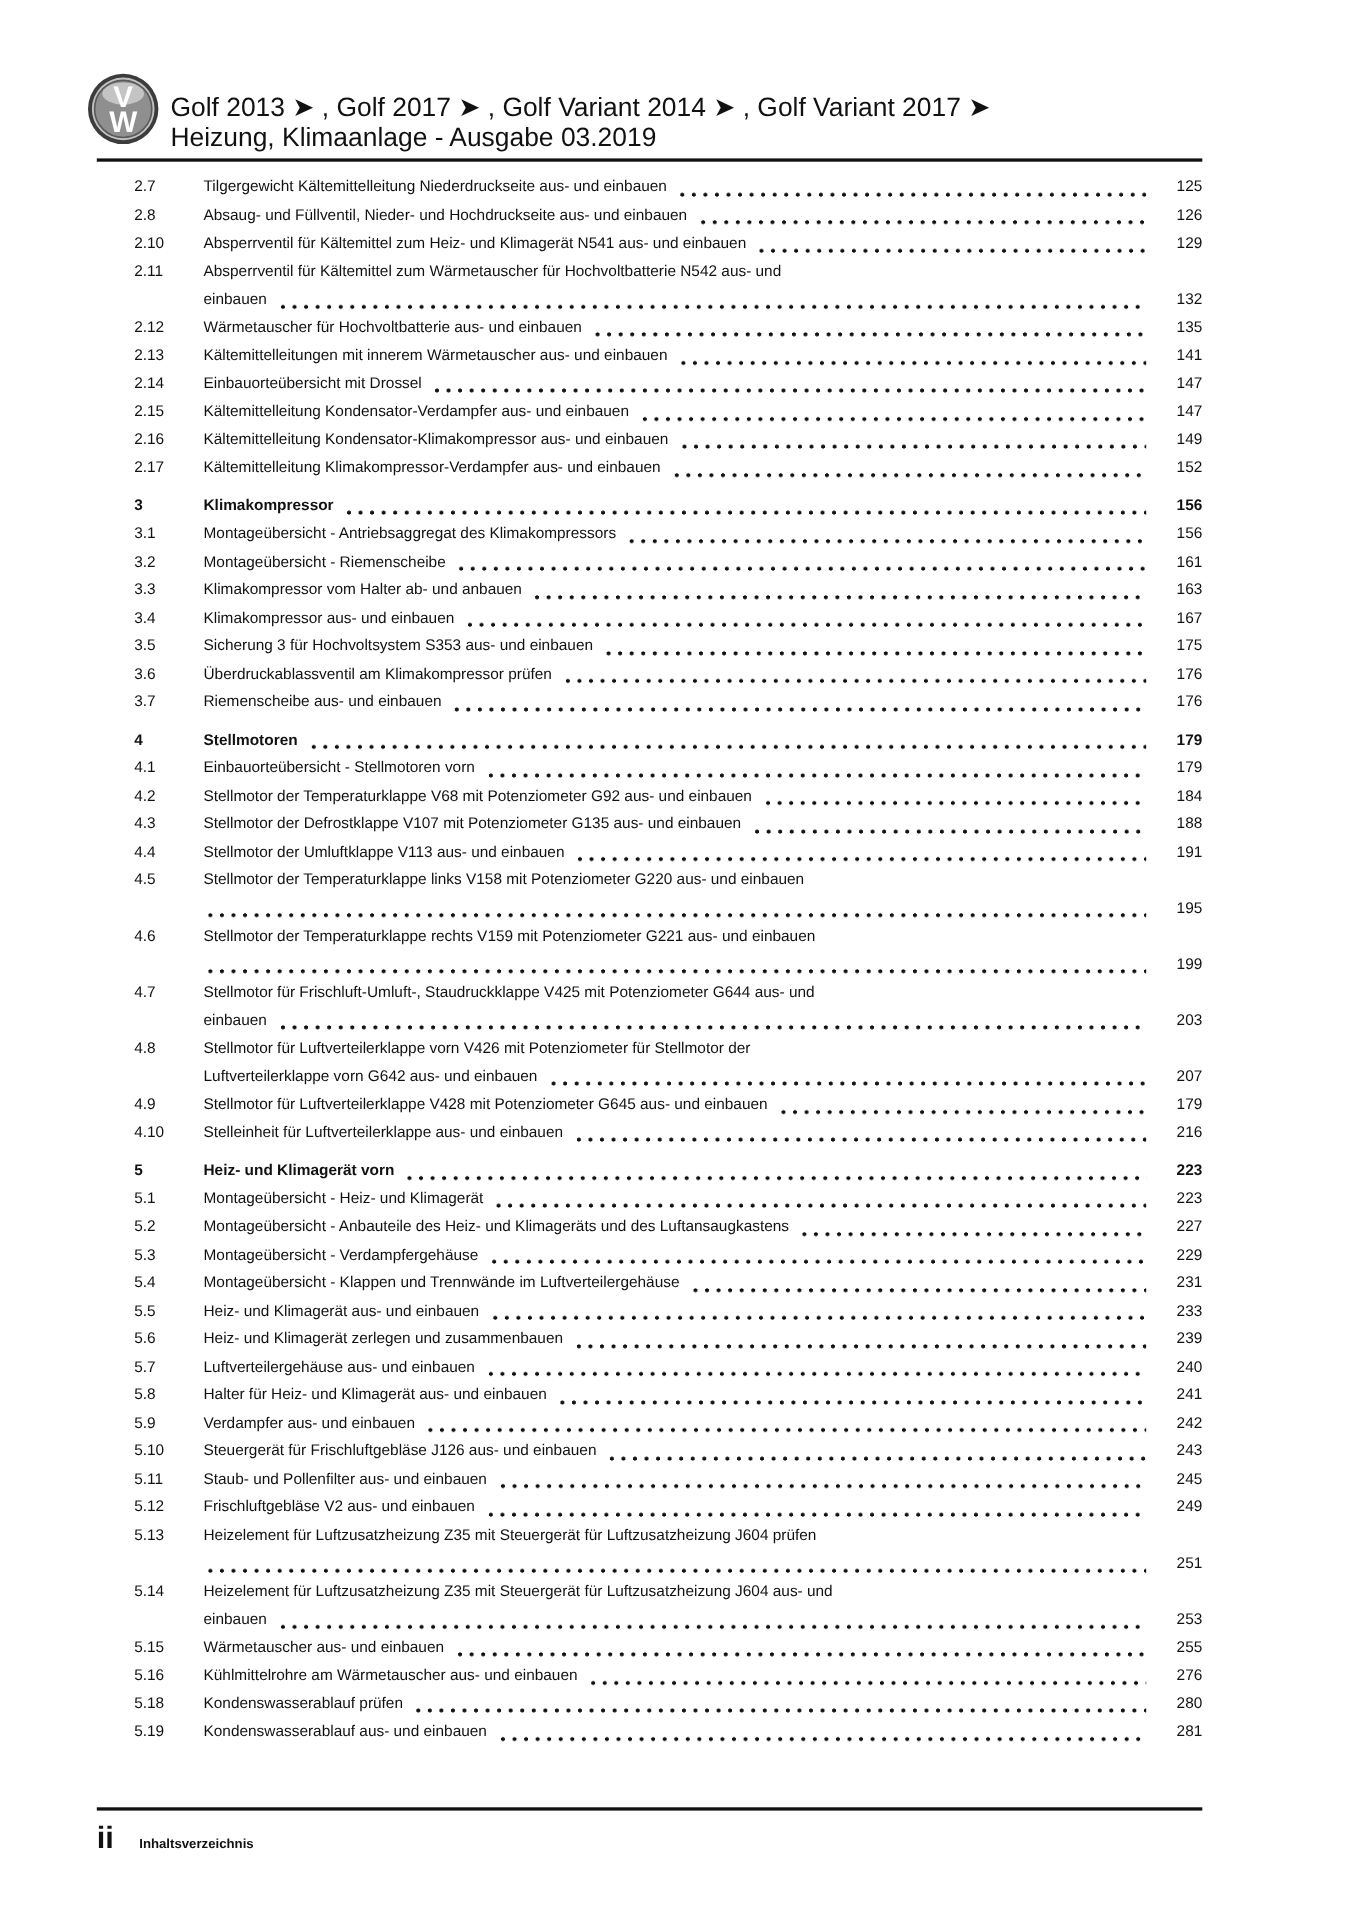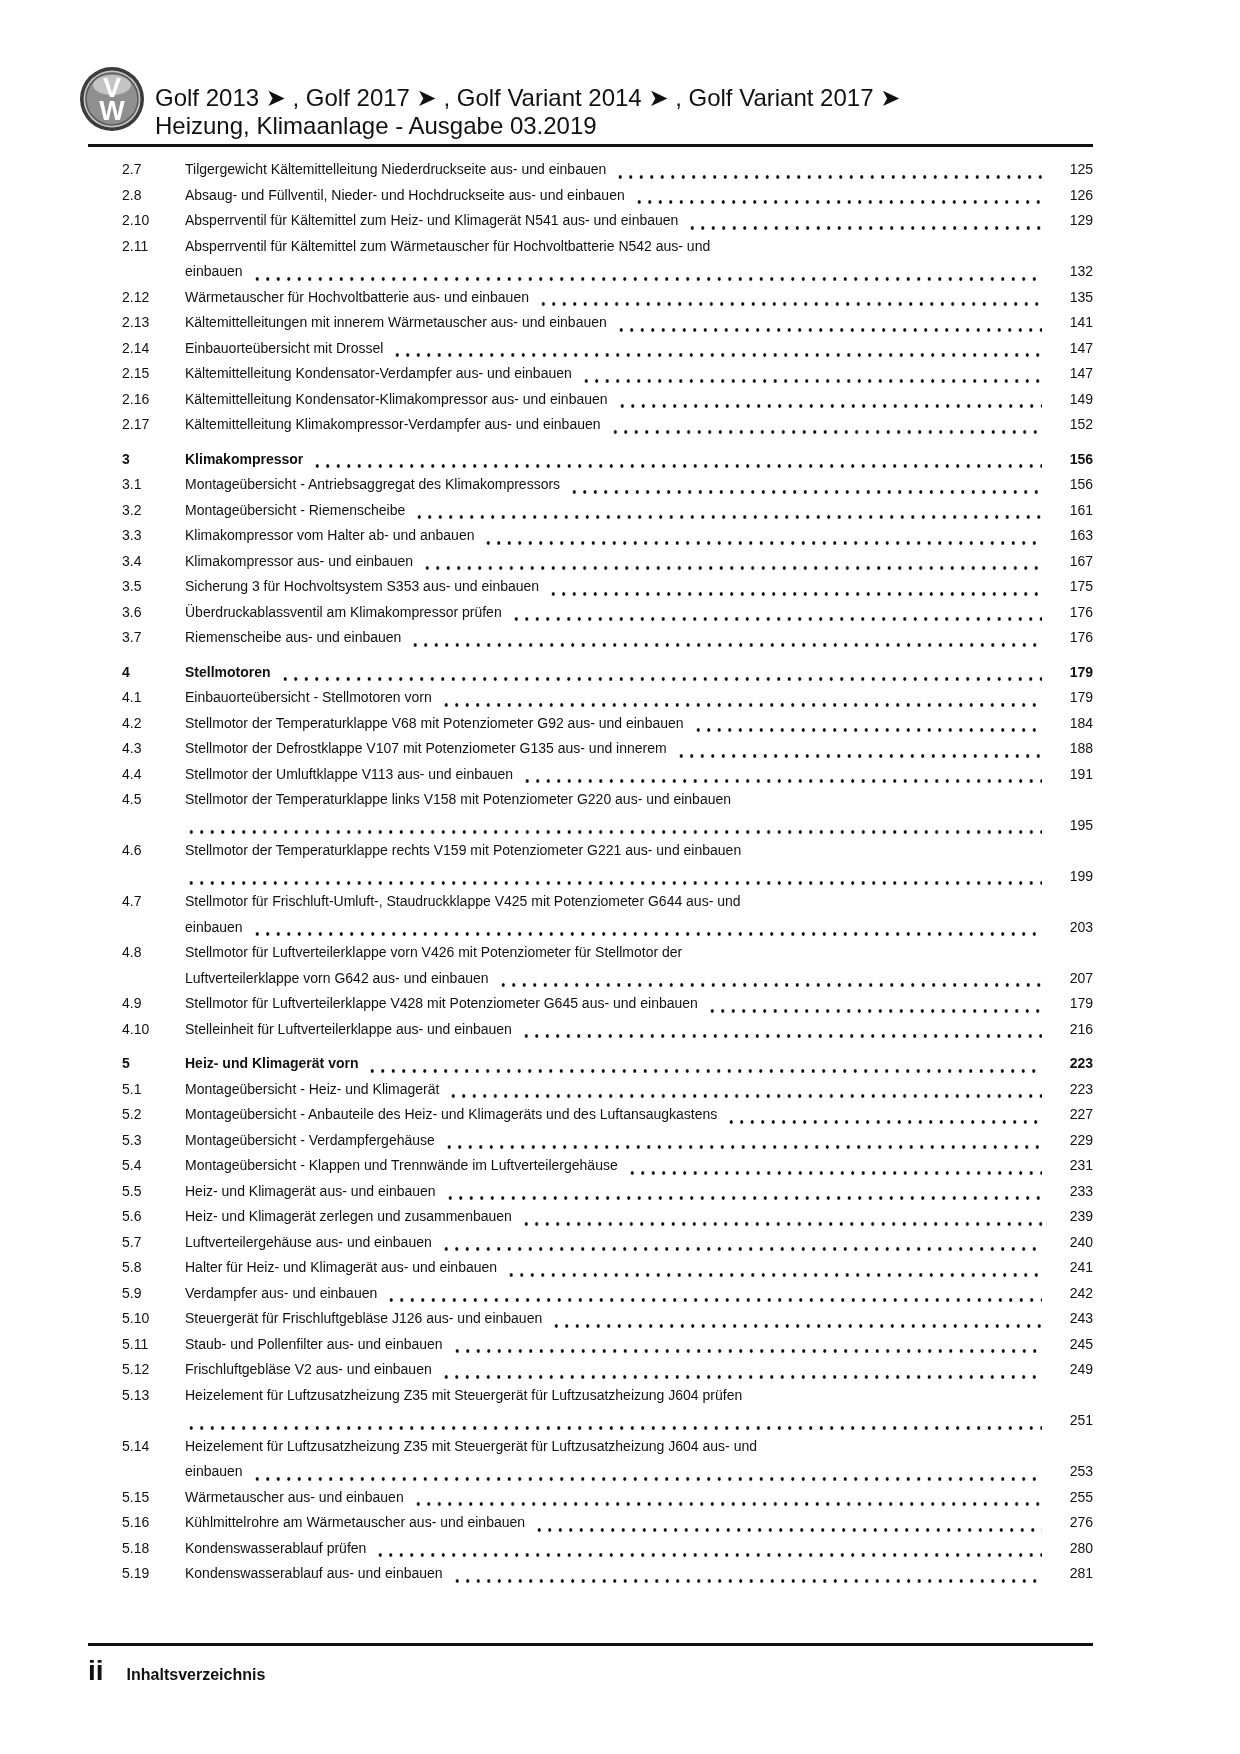--- a/index.html
+++ b/index.html
@@ -25,21 +25,21 @@
     flex:1 1 auto; align-self:flex-end; height:6px; margin:0 7px 4px 9px;
     background-image:radial-gradient(circle, #111 1.55px, rgba(0,0,0,0) 1.9px);
     background-size:10.5px 4px; background-repeat:repeat-x; background-position:left bottom;
   }
   .t:empty + .leader{ margin-left:1px; }
   .pg{ min-width:44px; text-align:right; white-space:nowrap; }
   
   .footer{ position:absolute; left:88px; top:1643px; width:1005px; border-top:3px solid #111;font-weight:bold; }
   .footer-inner{ display:flex; align-items:baseline; gap:23px; padding-top:9px; }
   .roman{ font-size:28px; }
-  .footer-label{ font-size:16px; }
+  .footer-label{ font-size:12px; }
 </style>
 </head>
 <body>
 
 <div class="page">
 
   <svg class="logo" viewBox="0 0 66 66" aria-hidden="true">
     <circle cx="33" cy="33" r="32" fill="#3c3c3c"></circle>
     <circle cx="33" cy="33" r="28.5" fill="#c2c2c2"></circle>
     <circle cx="33" cy="33" r="26" fill="#8f8f8f"></circle>
@@ -264,21 +264,21 @@
             <span class="t">Stellmotor der Temperaturklappe V68 mit Potenziometer G92 aus- und einbauen</span>
             <span class="leader"></span>
             <span class="pg">184</span>
           </div>
         </div>
       </div>
       <div class="entry">
         <div class="num">4.3</div>
         <div class="body">
           <div class="last-line">
-            <span class="t">Stellmotor der Defrostklappe V107 mit Potenziometer G135 aus- und innerem</span>
+            <span class="t">Stellmotor der Defrostklappe V107 mit Potenziometer G135 aus- und einbauen</span>
             <span class="leader"></span>
             <span class="pg">188</span>
           </div>
         </div>
       </div>
       <div class="entry">
         <div class="num">4.4</div>
         <div class="body">
           <div class="last-line">
             <span class="t">Stellmotor der Umluftklappe V113 aus- und einbauen</span>

